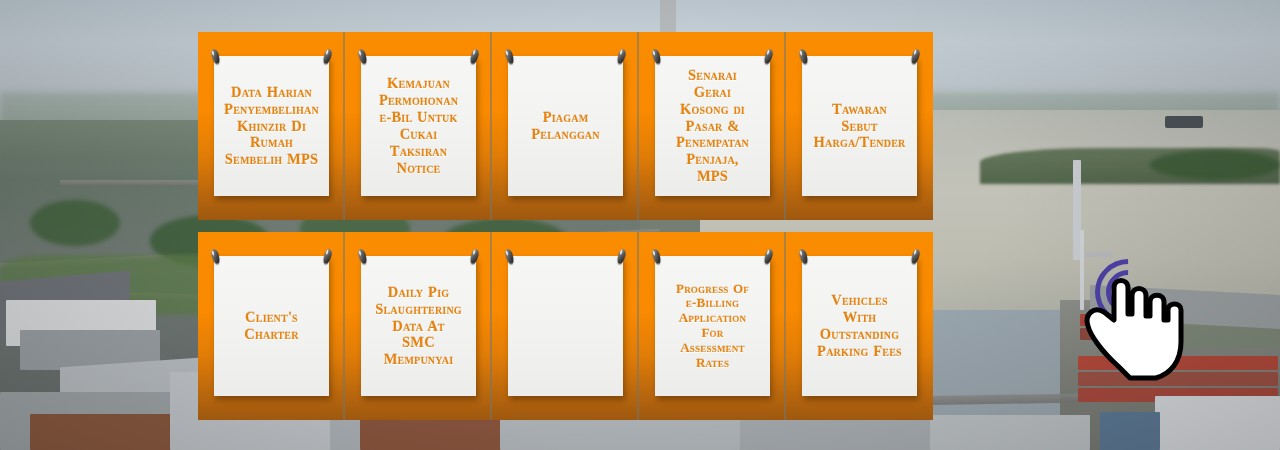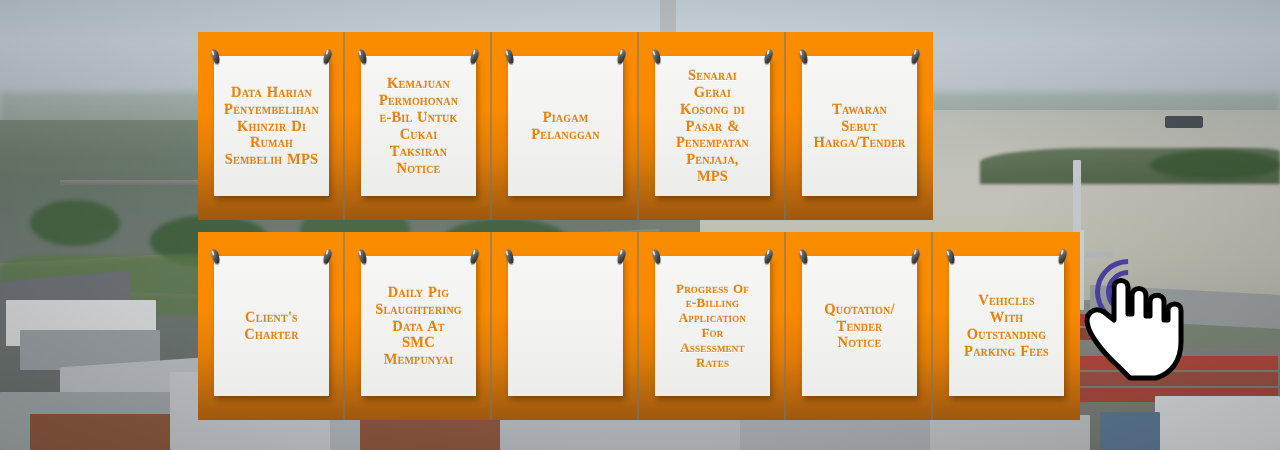--- a/index.html
+++ b/index.html
@@ -306,27 +306,20 @@
       </div>
 
       <div class="panel">
         <div class="sheet">
           <span class="pin left"></span>
           <span class="pin right"></span>
           <div class="sheet-title small">Progress Of e-Billing Application For Assessment Rates</div>
         </div>
       </div>
 
-      <div class="panel">
-        <div class="sheet">
-          <span class="pin left"></span>
-          <span class="pin right"></span>
-          <div class="sheet-title">Quotation/ Tender Notice</div>
-        </div>
-      </div>
 
       <div class="panel">
         <div class="sheet">
           <span class="pin left"></span>
           <span class="pin right"></span>
           <div class="sheet-title">Vehicles With Outstanding Parking Fees</div>
         </div>
       </div>
 
     </div>

